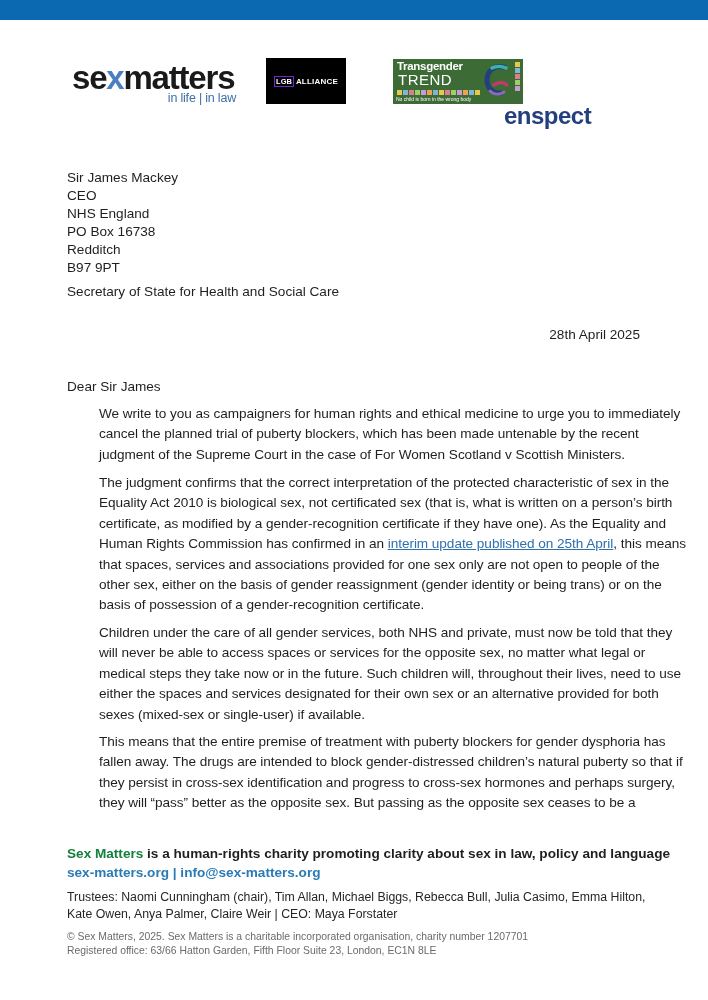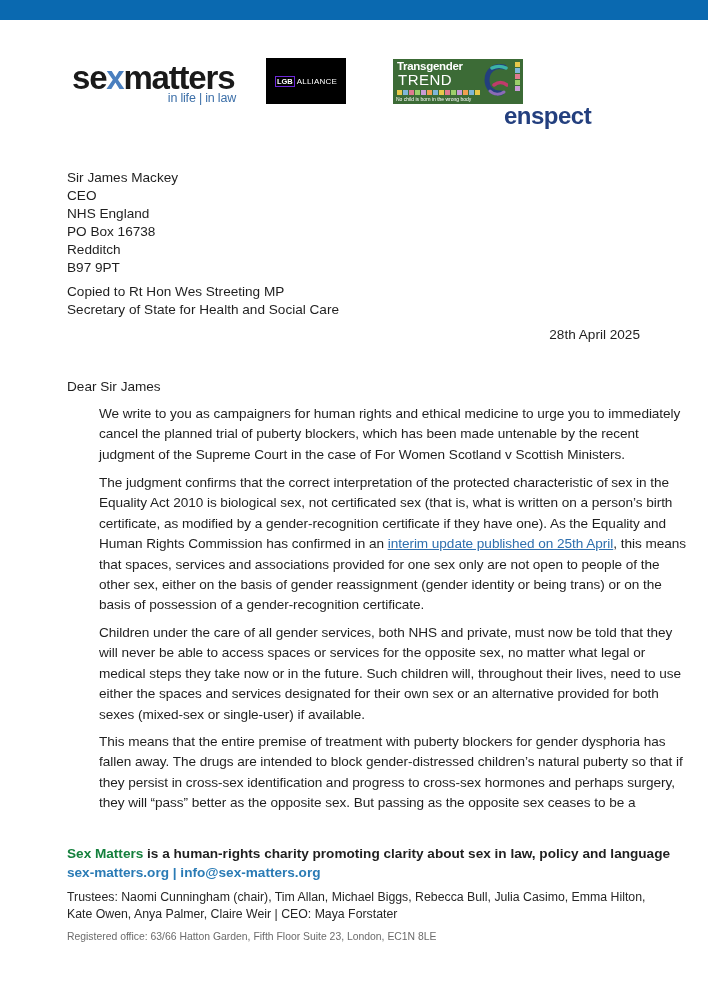--- a/index.html
+++ b/index.html
@@ -31,21 +31,21 @@
       font-size: 12.5px; color: #3c6fa8; letter-spacing: -0.2px;
     }
     .logo-lgb {
       left: 266px; top: 58px; width: 80px; height: 46px;
       background: #000; display: flex; align-items: center; justify-content: center;
     }
     .lgb-box {
       border: 1px solid #6d28d9; color: #fff; font-weight: bold;
       font-size: 7.5px; padding: 0 1px; margin-right: 2px; line-height: 9px;
     }
-    .lgb-text { color: #fff; font-weight: normal; font-size: 8px; letter-spacing: 0.2px; }
+    .lgb-text { color: #fff; font-weight: bold; font-size: 8px; letter-spacing: 0.2px; }
     .logo-tt {
       left: 393px; top: 59px; width: 90px; height: 45px;
       background: #3c6b36; overflow: hidden; padding-left: 40px;
     }
     .tt-t1 { position: absolute; left: 4px; top: 1px; color: #fff; font-weight: bold; font-size: 11.5px; letter-spacing: -0.3px; }
     .tt-t2 { position: absolute; left: 5px; top: 13px; color: #fff; font-size: 15px; letter-spacing: 0.5px; line-height: 16px; }
     .tt-blocks { position: absolute; left: 4px; top: 31px; display: flex; gap: 1px; }
     .tt-blocks span { display: block; width: 5px; height: 5px; }
     .tt-side { position: absolute; right: 3px; top: 3px; display: flex; flex-direction: column; gap: 1px; }
     .tt-side span { display: block; width: 5px; height: 5px; }
@@ -155,21 +155,20 @@
 <div class="block address">
   <div>Sir James Mackey</div>
   <div>CEO</div>
   <div>NHS England</div>
   <div>PO Box 16738</div>
   <div>Redditch</div>
   <div>B97 9PT</div>
 </div>
 
 <div class="block copied">
-  <div>Copied to Rt Hon Wes Streeting MP</div>
   <div>Secretary of State for Health and Social Care</div>
 </div>
 
 <div class="date">28th April 2025</div>
 
 <div class="block salutation">Dear Sir James</div>
 
 <div class="para p1">
   <span class="line">We write to you as campaigners for human rights and ethical medicine to urge you to immediately</span>
   <span class="line">cancel the planned trial of puberty blockers, which has been made untenable by the recent</span>
@@ -203,14 +202,15 @@
 
 <div class="footer-line1"><span class="brand">Sex Matters</span><span> is a human-rights charity promoting clarity about sex in law, policy and language</span></div>
 <div class="footer-line2"><a href="#">sex-matters.org</a><span> | </span><a href="#">info@sex-matters.org</a></div>
 
 <div class="trustees">
   <div>Trustees: Naomi Cunningham (chair), Tim Allan, Michael Biggs, Rebecca Bull, Julia Casimo, Emma Hilton,</div>
   <div>Kate Owen, Anya Palmer, Claire Weir | CEO: Maya Forstater</div>
 </div>
 
 <div class="legal">
+  <div>© Sex Matters, 2025. Sex Matters is a charitable incorporated organisation, charity number 1207701</div>
   <div>Registered office: 63/66 Hatton Garden, Fifth Floor Suite 23, London, EC1N 8LE</div>
 </div>
 
 </body></html>

